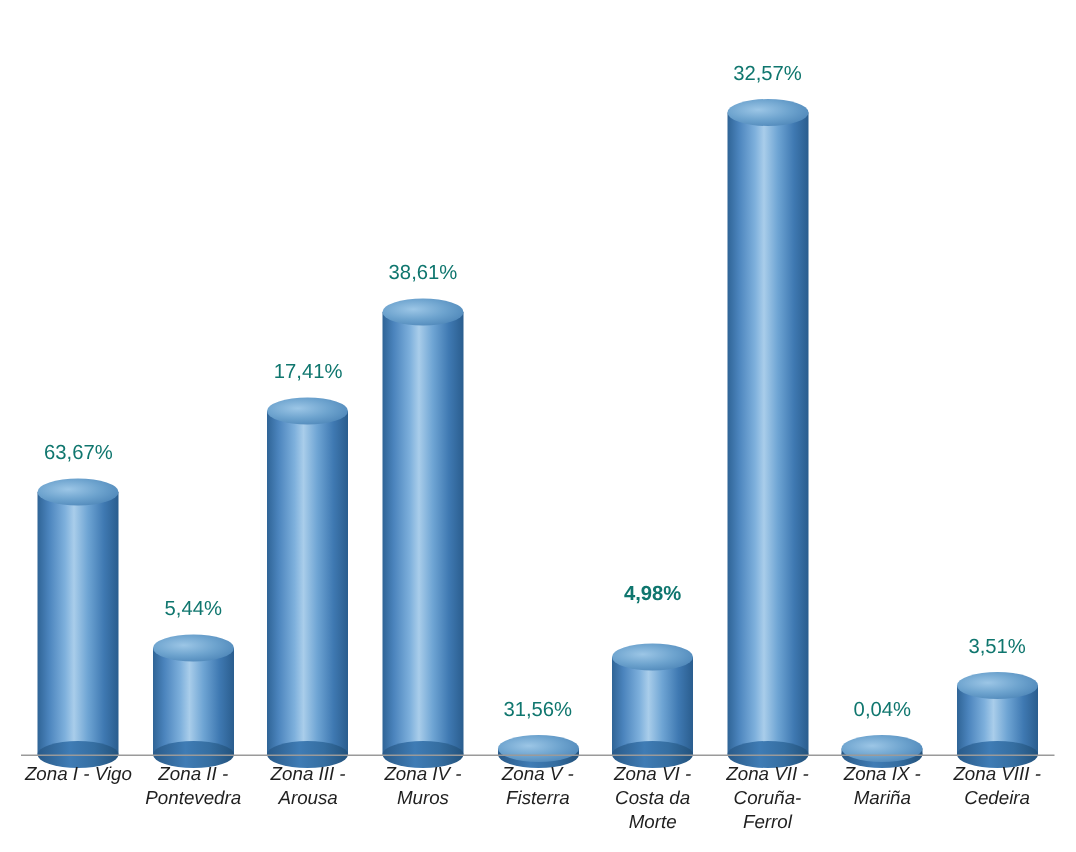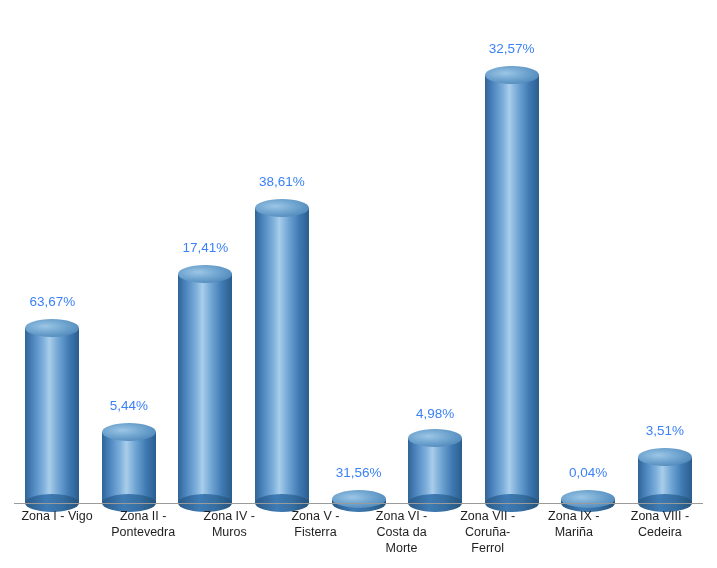--- a/index.html
+++ b/index.html
@@ -93,30 +93,31 @@
     height: 18px;
     border-radius: 50%;
     background: radial-gradient(ellipse at 38% 40%, #9cc6e6 0%, #6da3ce 45%, #3d77ad 100%);
   }
   .value-label {
     position: absolute;
     left: 50%;
     transform: translateX(-50%);
     white-space: nowrap;
     font-size: 13.5px;
-    color: #3b82f6;
+    color: #0f766e;
   }
   
   .cats {
     position: absolute;
     left: 14px;
     top: 506px;
     width: 689px;
     height: 56px;
     display: flex;
+    font-style: italic;
   }
   .cat-slot {
     flex: 1 1 0;
     text-align: center;
     font-size: 12.5px;
     line-height: 16px;
     color: #1f1f1f;
     padding: 2px 2px 0 2px;
     box-sizing: border-box;
   }
@@ -162,21 +163,21 @@
         </div>
         <div class="bar-slot">
           <div class="value-label" style="bottom: 23px;">31,56%</div>
           <div class="cyl" style="height: 13px;">
             <div class="cyl-body"></div>
             <div class="cyl-bottom"></div>
             <div class="cyl-top"></div>
           </div>
         </div>
         <div class="bar-slot">
-          <div class="value-label" style="bottom: 82px;">4,98%</div>
+          <div class="value-label" style="bottom: 100px; font-weight: bold;">4,98%</div>
           <div class="cyl" style="height: 74.4514px;">
             <div class="cyl-body"></div>
             <div class="cyl-bottom"></div>
             <div class="cyl-top"></div>
           </div>
         </div>
         <div class="bar-slot">
           <div class="value-label" style="bottom: 447.063px;">32,57%</div>
           <div class="cyl" style="height: 437.063px;">
             <div class="cyl-body"></div>
@@ -200,20 +201,21 @@
             <div class="cyl-top"></div>
           </div>
         </div>
       </div>
     <div class="axis-line"></div>
   </div>
 
   <div class="cats" id="cats">
       <div class="cat-slot">Zona I - Vigo</div>
       <div class="cat-slot">Zona II -<br>Pontevedra</div>
+      <div class="cat-slot">Zona III -<br>Arousa</div>
       <div class="cat-slot">Zona IV -<br>Muros</div>
       <div class="cat-slot">Zona V -<br>Fisterra</div>
       <div class="cat-slot">Zona VI -<br>Costa da<br>Morte</div>
       <div class="cat-slot">Zona VII -<br>Coruña-<br>Ferrol</div>
       <div class="cat-slot">Zona IX -<br>Mariña</div>
       <div class="cat-slot">Zona VIII -<br>Cedeira</div>
     </div>
 
 </div>
 

